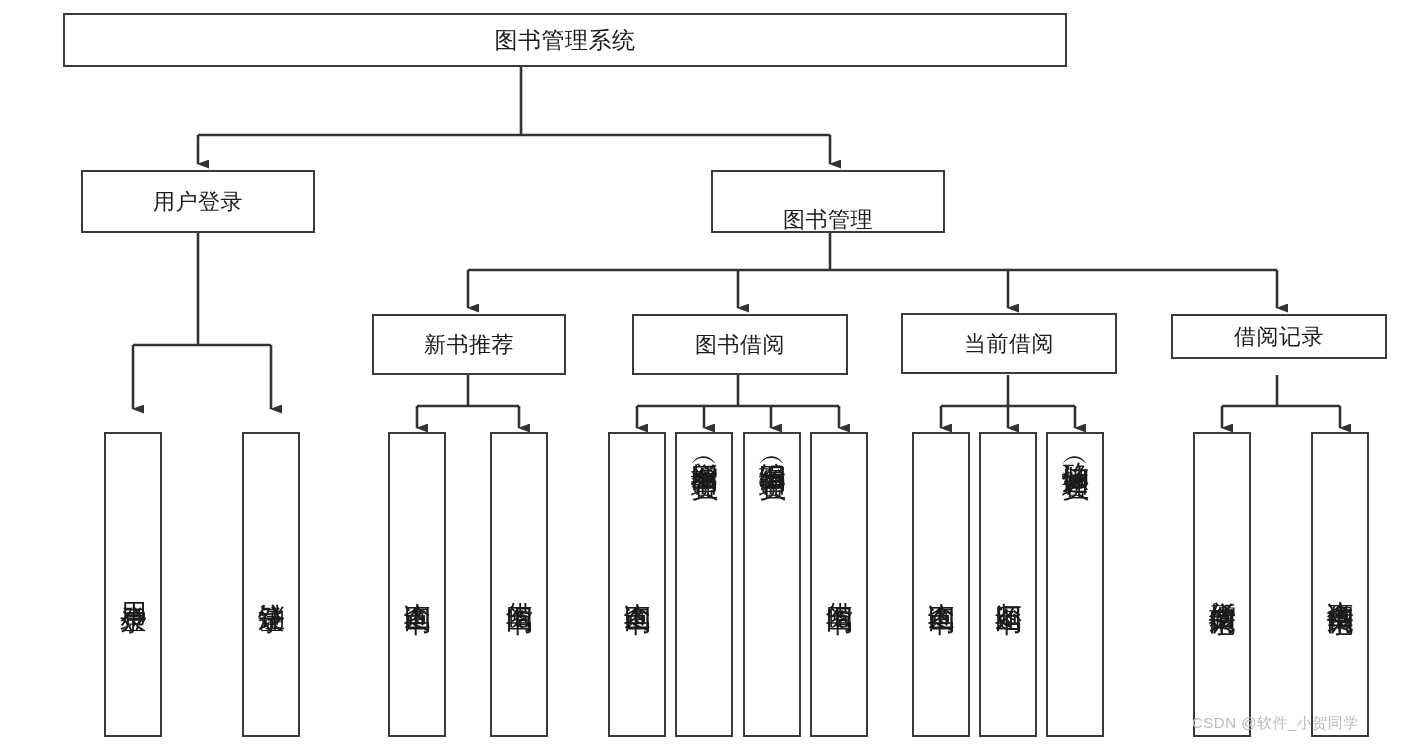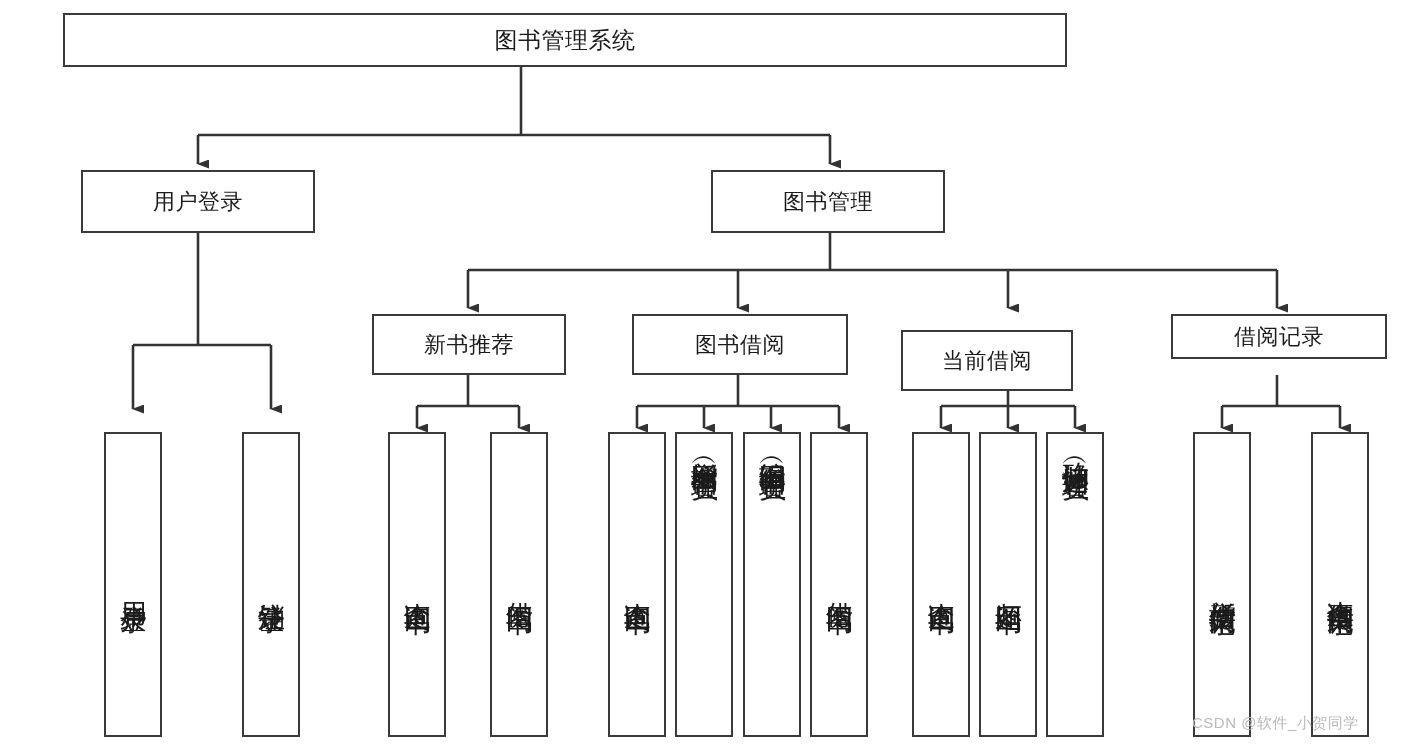--- a/index.html
+++ b/index.html
@@ -130,33 +130,33 @@
   </svg>
 
   <div class="node horiz root" style="left:19px; top:13px; width:1004px; height:54px;margin-left:44px;">
     <span class="label">图书管理系统</span>
   </div>
 
   <div class="node horiz" style="left:81px; top:170px; width:234px; height:63px;">
     <span class="label">用户登录</span>
   </div>
 
-  <div class="node horiz" style="left:711px; top:170px; width:234px; height:63px;">
+  <div class="node horiz" style="left:711px; top:170px; width:234px; height:63px;align-items:flex-end;">
     <span class="label">图书管理</span>
   </div>
 
   <div class="node horiz" style="left:372px; top:314px; width:194px; height:61px;">
     <span class="label">新书推荐</span>
   </div>
 
   <div class="node horiz" style="left:632px; top:314px; width:216px; height:61px;">
     <span class="label">图书借阅</span>
   </div>
 
-  <div class="node horiz" style="left:901px; top:330px; width:172px; height:61px;">
+  <div class="node horiz" style="left:901px; top:313px; width:216px; height:61px;">
     <span class="label">当前借阅</span>
   </div>
 
   <div class="node horiz" style="left:1171px; top:314px; width:216px; height:45px;">
     <span class="label">借阅记录</span>
   </div>
 
   <div class="node leaf" style="left:104px; top:432px; width:58px; height:305px;">
     <span class="label">用户登录</span>
   </div>

